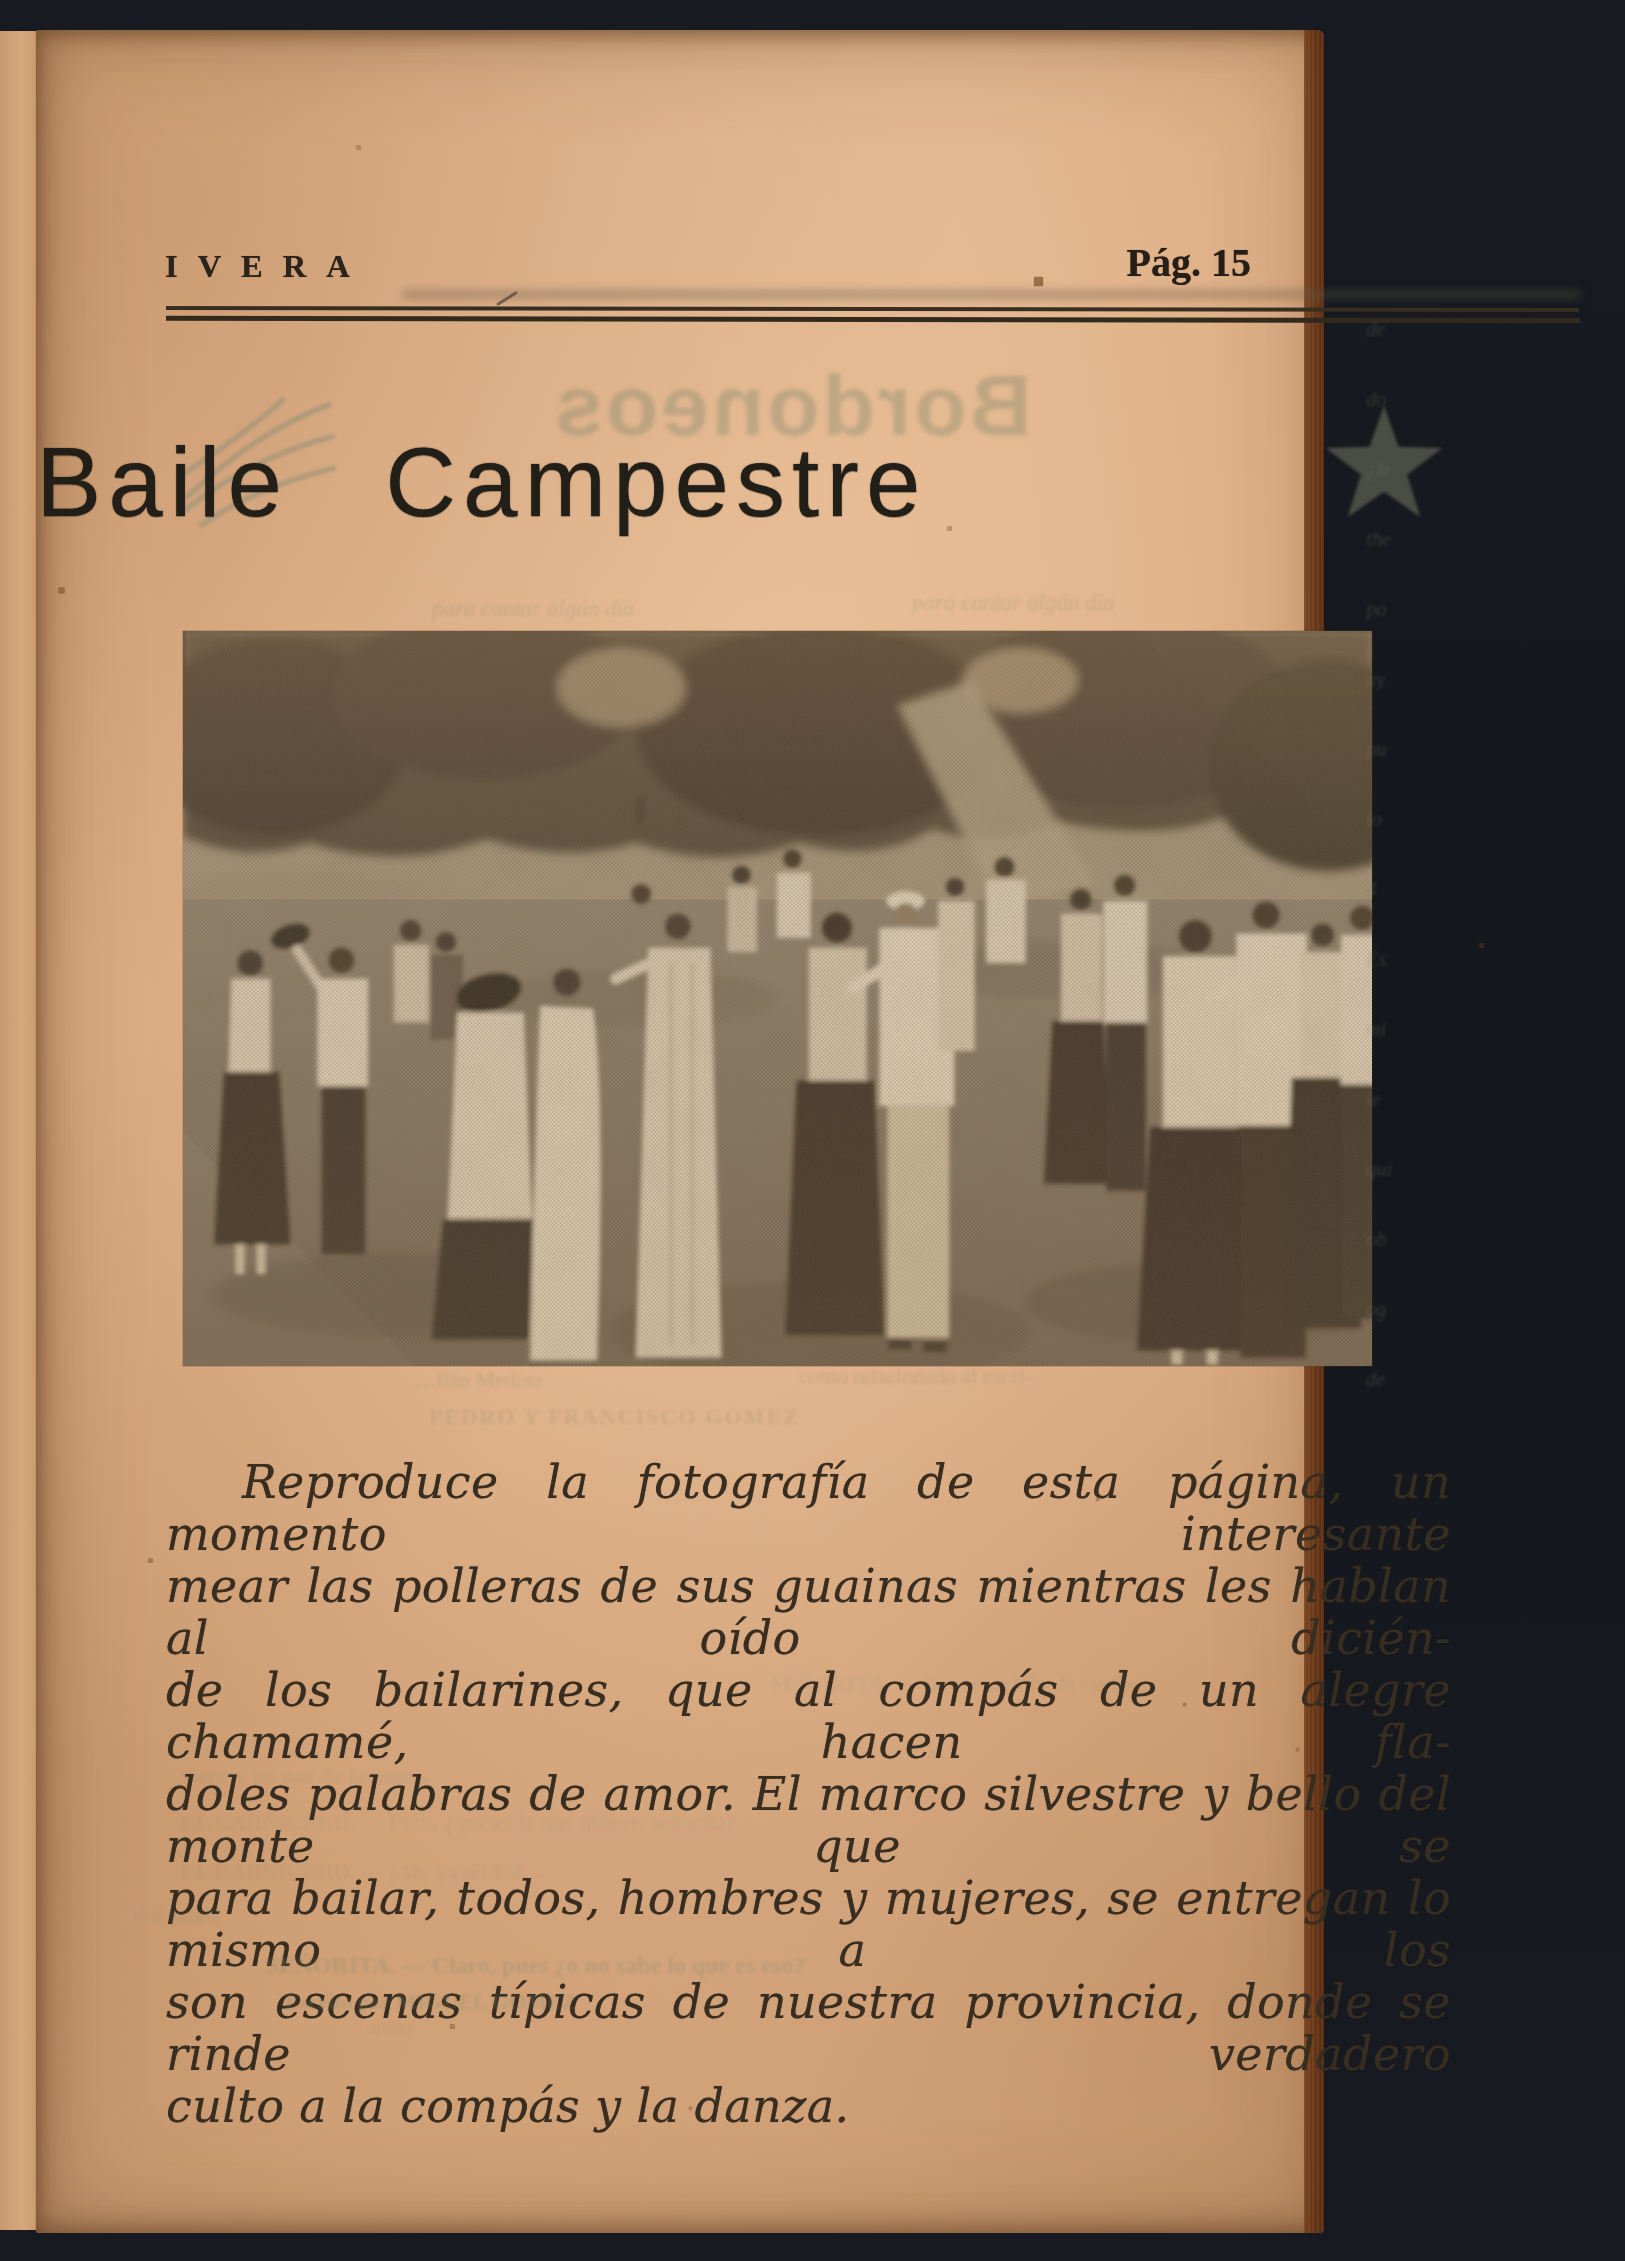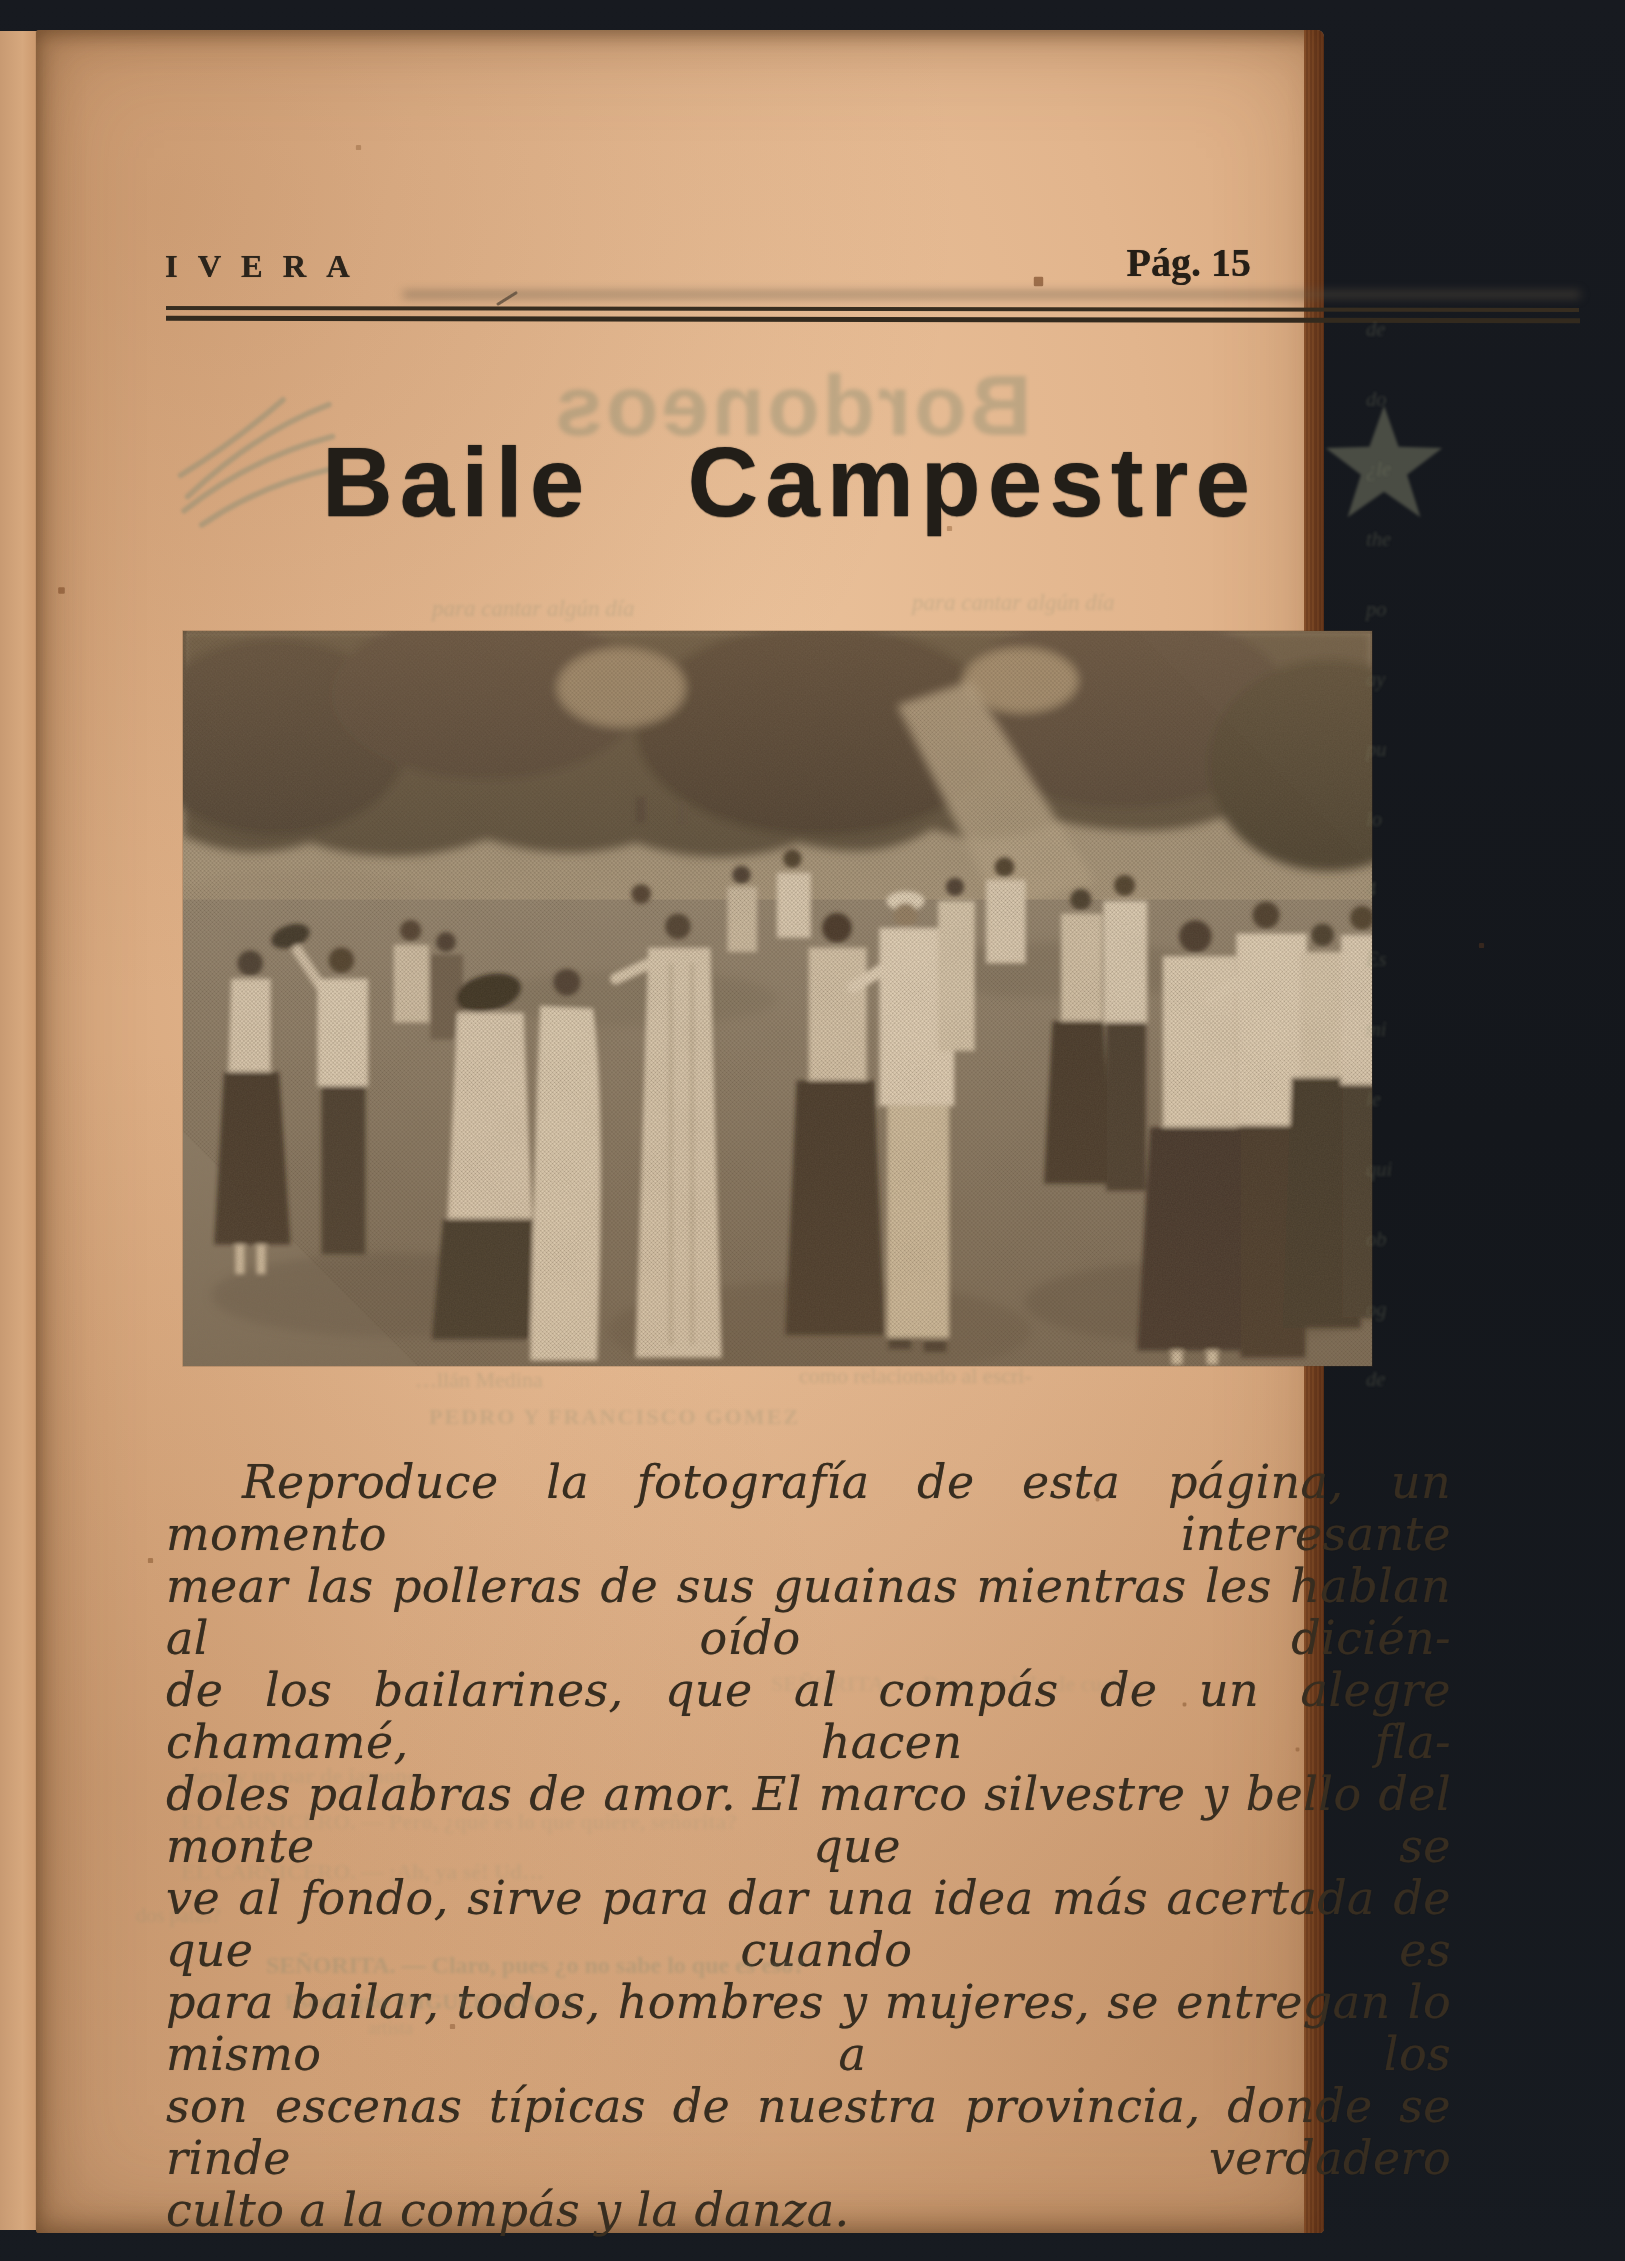--- a/index.html
+++ b/index.html
@@ -79,22 +79,22 @@
   .gm{font-weight:bold;font-size:22px;}
   .gm1{left:735px;top:1641px;opacity:.13;}
   .gm2{left:145px;top:1733px;opacity:.13;}
   .gm3{left:145px;top:1779px;opacity:.12;}
   .gm4{left:145px;top:1829px;opacity:.15;}
   .margin-col{position:absolute;left:1330px;top:288px;width:78px;display:flex;flex-direction:column;
     gap:47px;font-size:20.5px;font-style:italic;color:var(--ghost);opacity:.30;filter:blur(1.4px);}
   .margin-col span{display:block;}
 
   
-  .article-title{position:absolute;left:0;top:396px;width:1507px;text-align:center;
-    font-family:"Liberation Sans","DejaVu Sans",sans-serif;font-weight:bold;font-size:98px;
+  .article-title{position:absolute;left:0;top:396px;width:1507px;text-align:left;
+    font-family:"Liberation Sans","DejaVu Sans",sans-serif;font-weight:normal;font-size:98px;
     letter-spacing:7px;word-spacing:62px;color:#221e18;
     text-shadow:0 0 1.4px rgba(34,30,24,.65), 0 1.4px 0 rgba(34,30,24,.25);}
 
   
   .photo{position:absolute;left:147px;top:601px;width:1189px;height:735px;background:#7f7666;
     box-shadow:inset 3.5px 0 0 rgba(38,30,21,.85), inset 0 -4.2px 0 rgba(38,30,21,.8),
       inset -2.1px 0 0 rgba(55,45,33,.55), inset 0 2.8px 0 rgba(60,50,38,.6),
       0 0 0 0.7px rgba(90,64,40,.3);
     overflow:hidden;}
   .photo svg{position:absolute;left:0;top:0;width:100%;height:100%;}
@@ -292,21 +292,20 @@
     <div class="ghost gm gm1">SEÑORITA. — Deme un kilo de cuello…</div>
     <div class="ghost gm gm2">viene y un par de jamones.</div>
     <div class="ghost gm gm3">EL CARNICERO. — Pero, ¿qué es lo que quiere, señorita?</div>
     <div class="ghost gm gm4">EL CARNICERO. — ¡Ah, ya sé! Ud…</div>
 
     <div class="body-text">
       <div class="line first">Reproduce la fotografía de esta página, un momento interesante</div>
       <div class="line">mear las polleras de sus guainas mientras les hablan al oído dicién-</div>
       <div class="line">de los bailarines, que al compás de un alegre chamamé, hacen fla-</div>
       <div class="line">doles palabras de amor. El marco silvestre y bello del monte que se</div>
-      <div class="line">ve al fondo, sirve para dar una idea más acertada de que cuando es</div>
       <div class="line">para bailar, todos, hombres y mujeres, se entregan lo mismo a los</div>
       <div class="line">son escenas típicas de nuestra provincia, donde se rinde verdadero</div>
       <div class="line last">culto a la compás y la danza.</div>
     </div>
 
     <div class="ghost gb1">dos patas?</div>
     <div class="ghost gb2">SEÑORITA. — Claro, pues ¿o no sabe lo que es eso?</div>
     <div class="ghost gb3">Escrito por MIGUEL GOMEZ</div>
     <div class="ghost gb4">artista</div>
 

